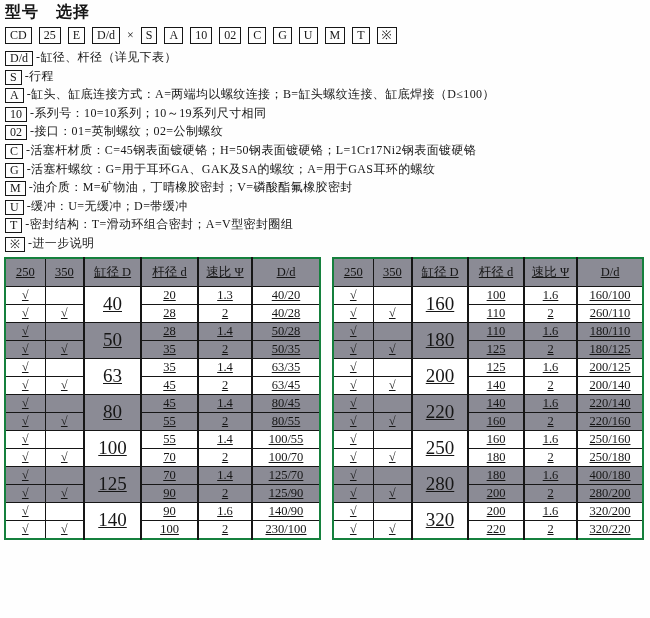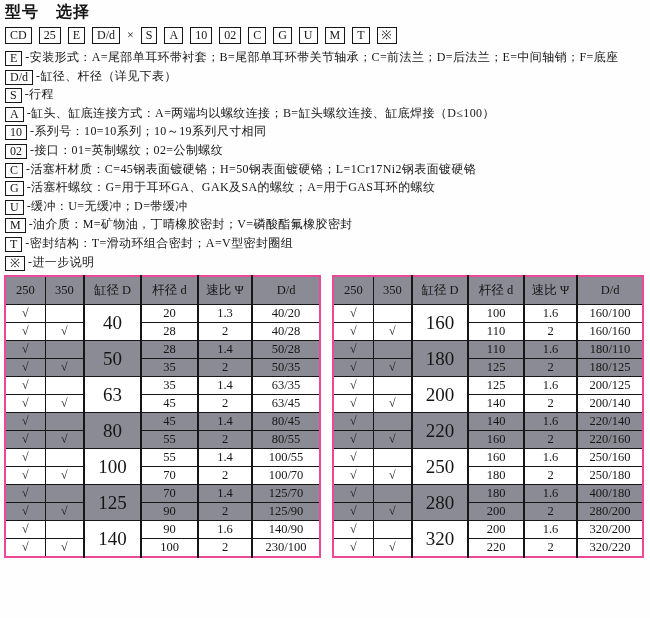--- a/index.html
+++ b/index.html
@@ -12,21 +12,21 @@
   .code-row{display:flex;gap:7px;align-items:center;margin:0 0 4px 1px;font-size:12px;}
   .code-seg{border:1px solid #161616;padding:0 4px;height:15px;line-height:15px;text-align:center;}
   .code-seg.unboxed{border:none;padding:0;}
   .legend{margin-left:1px;}
   .legend-line{font-size:12px;line-height:18.6px;letter-spacing:0.4px;}
   .code-box{
     display:inline-block;border:1px solid #161616;padding:0 4px;height:13px;
     line-height:13px;margin-right:3px;vertical-align:-1px;letter-spacing:0;
   }
   .tables{display:flex;gap:11px;margin-top:4px;}
-  table{border-collapse:collapse;table-layout:fixed;border:2px solid #ec4899;}
+  table{border-collapse:collapse;table-layout:fixed;border:2px solid #15803d;text-decoration:underline;}
   th,td{border:1px solid #161616;text-align:center;padding:0;overflow:hidden;white-space:nowrap;}
   th{height:27px;font-weight:normal;font-size:12.5px;background:#8b8b95;}
   td{height:17px;font-size:12.5px;background:#ffffff;}
   tr.shaded td{background:#8b8b95;}
   .thick-left{border-left-width:2px;}
   .bore{font-size:19px;}
   .check{font-size:12px;}
 </style>
 </head>
 <body>
@@ -46,30 +46,29 @@
       <span class="code-seg">02</span>
       <span class="code-seg">C</span>
       <span class="code-seg">G</span>
       <span class="code-seg">U</span>
       <span class="code-seg">M</span>
       <span class="code-seg">T</span>
       <span class="code-seg">※</span>
     </div>
 
   <div class="legend">
-      <div class="legend-line"><span class="code-box">E</span><span>-安装形式：A=尾部单耳环带衬套；B=尾部单耳环带关节轴承；C=前法兰；D=后法兰；E=中间轴销；F=底座</span></div>
       <div class="legend-line"><span class="code-box">D/d</span><span>-缸径、杆径（详见下表）</span></div>
       <div class="legend-line"><span class="code-box">S</span><span>-行程</span></div>
       <div class="legend-line"><span class="code-box">A</span><span>-缸头、缸底连接方式：A=两端均以螺纹连接；B=缸头螺纹连接、缸底焊接（D≤100）</span></div>
       <div class="legend-line"><span class="code-box">10</span><span>-系列号：10=10系列；10～19系列尺寸相同</span></div>
       <div class="legend-line"><span class="code-box">02</span><span>-接口：01=英制螺纹；02=公制螺纹</span></div>
       <div class="legend-line"><span class="code-box">C</span><span>-活塞杆材质：C=45钢表面镀硬铬；H=50钢表面镀硬铬；L=1Cr17Ni2钢表面镀硬铬</span></div>
       <div class="legend-line"><span class="code-box">G</span><span>-活塞杆螺纹：G=用于耳环GA、GAK及SA的螺纹；A=用于GAS耳环的螺纹</span></div>
+      <div class="legend-line"><span class="code-box">M</span><span>-油介质：M=矿物油，丁晴橡胶密封；V=磷酸酯氟橡胶密封</span></div>
       <div class="legend-line"><span class="code-box">U</span><span>-缓冲：U=无缓冲；D=带缓冲</span></div>
-      <div class="legend-line"><span class="code-box">M</span><span>-油介质：M=矿物油，丁晴橡胶密封；V=磷酸酯氟橡胶密封</span></div>
       <div class="legend-line"><span class="code-box">T</span><span>-密封结构：T=滑动环组合密封；A=V型密封圈组</span></div>
       <div class="legend-line"><span class="code-box">※</span><span>-进一步说明</span></div>
     </div>
 
   <div class="tables">
     <table>
       <colgroup>
         <col style="width:40px">
           <col style="width:39px">
           <col style="width:57px">
@@ -221,21 +220,21 @@
             <td class="thick-left bore" rowspan="2">160</td>
             <td class="thick-left">100</td>
             <td class="thick-left">1.6</td>
             <td class="thick-left">160/100</td>
           </tr>
           <tr>
             <td class="check">√</td>
             <td class="check">√</td>
             <td class="thick-left">110</td>
             <td class="thick-left">2</td>
-            <td class="thick-left">160/160</td>
+            <td class="thick-left">260/110</td>
           </tr>
           <tr class="shaded">
             <td class="check">√</td>
             <td class="check"></td>
             <td class="thick-left bore" rowspan="2">180</td>
             <td class="thick-left">110</td>
             <td class="thick-left">1.6</td>
             <td class="thick-left">180/110</td>
           </tr>
           <tr class="shaded">

